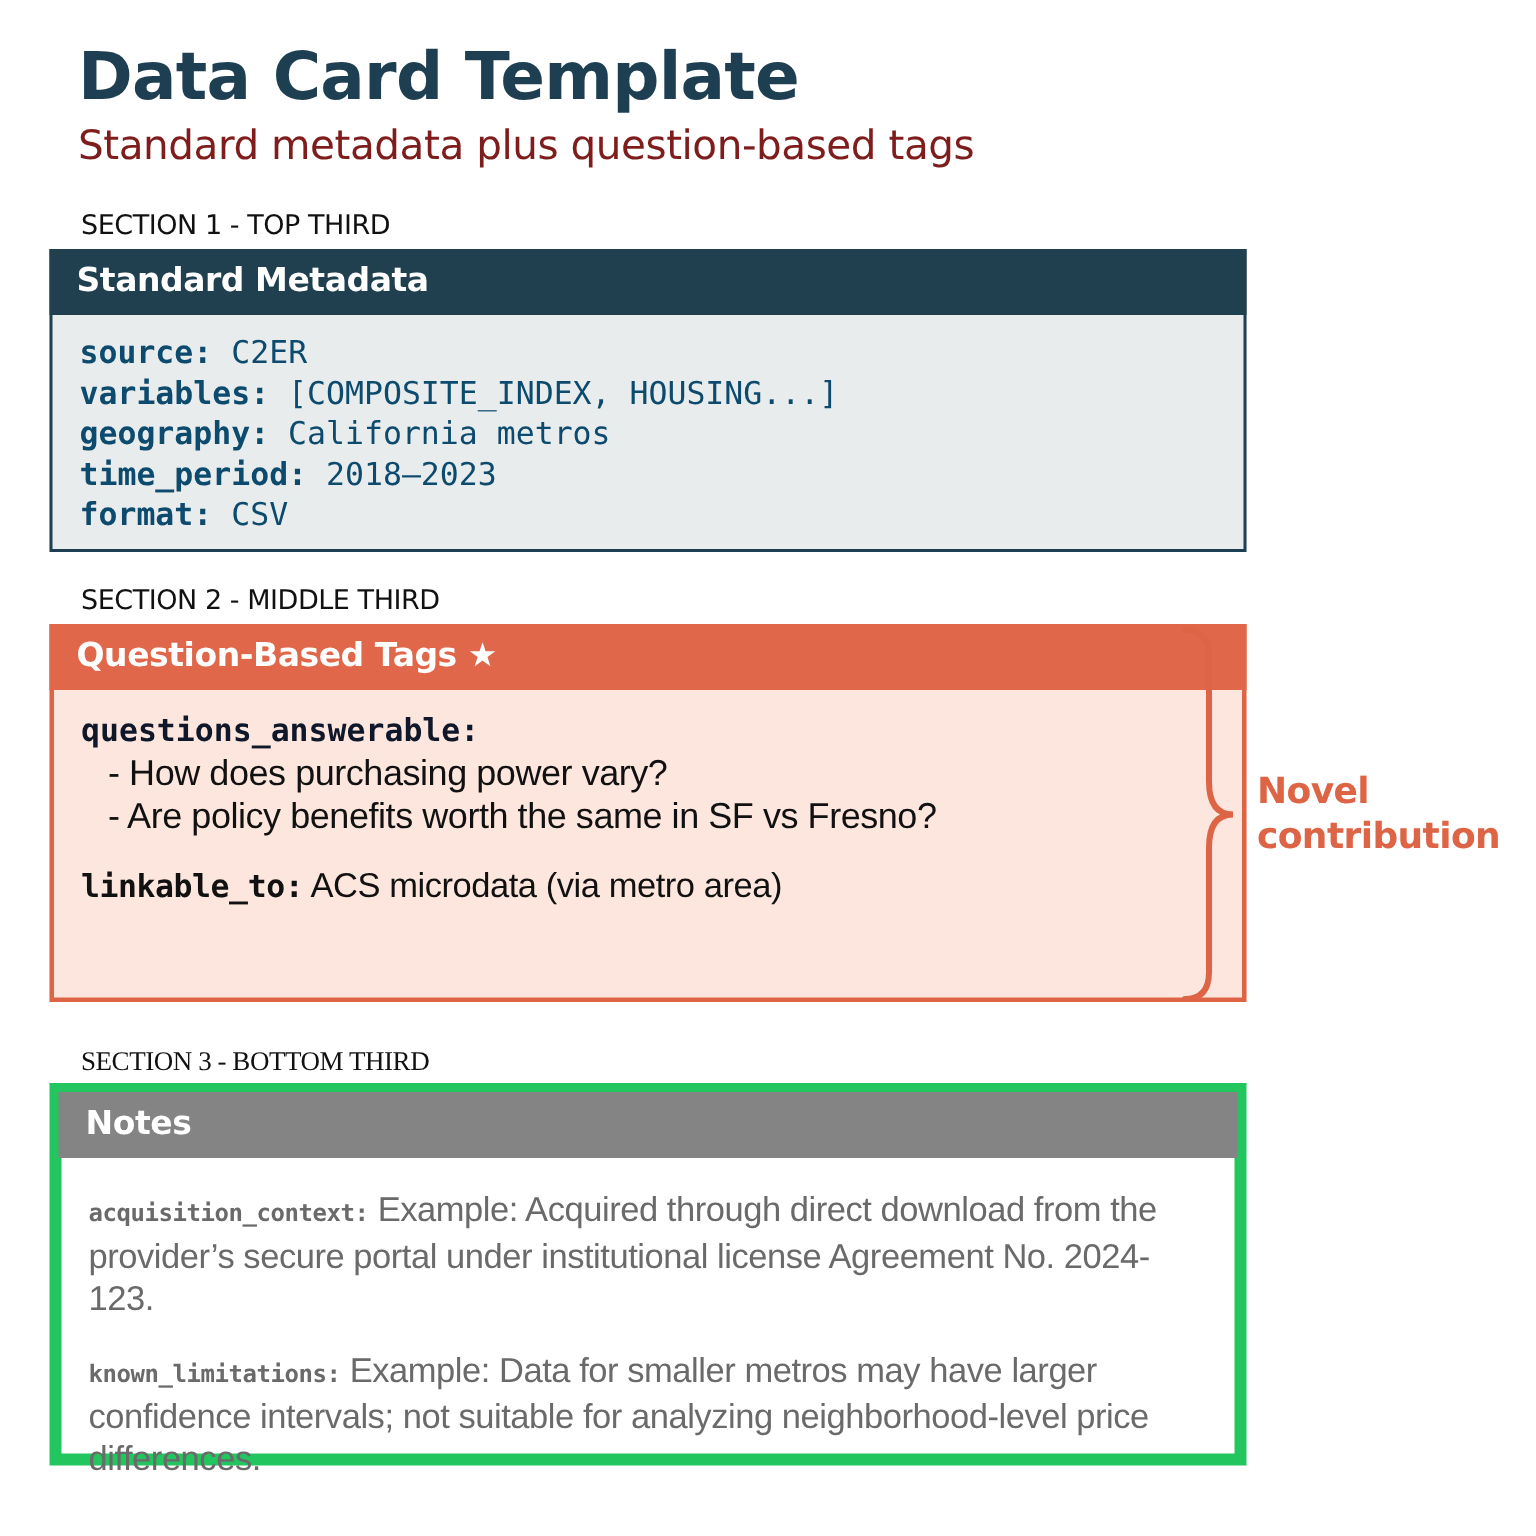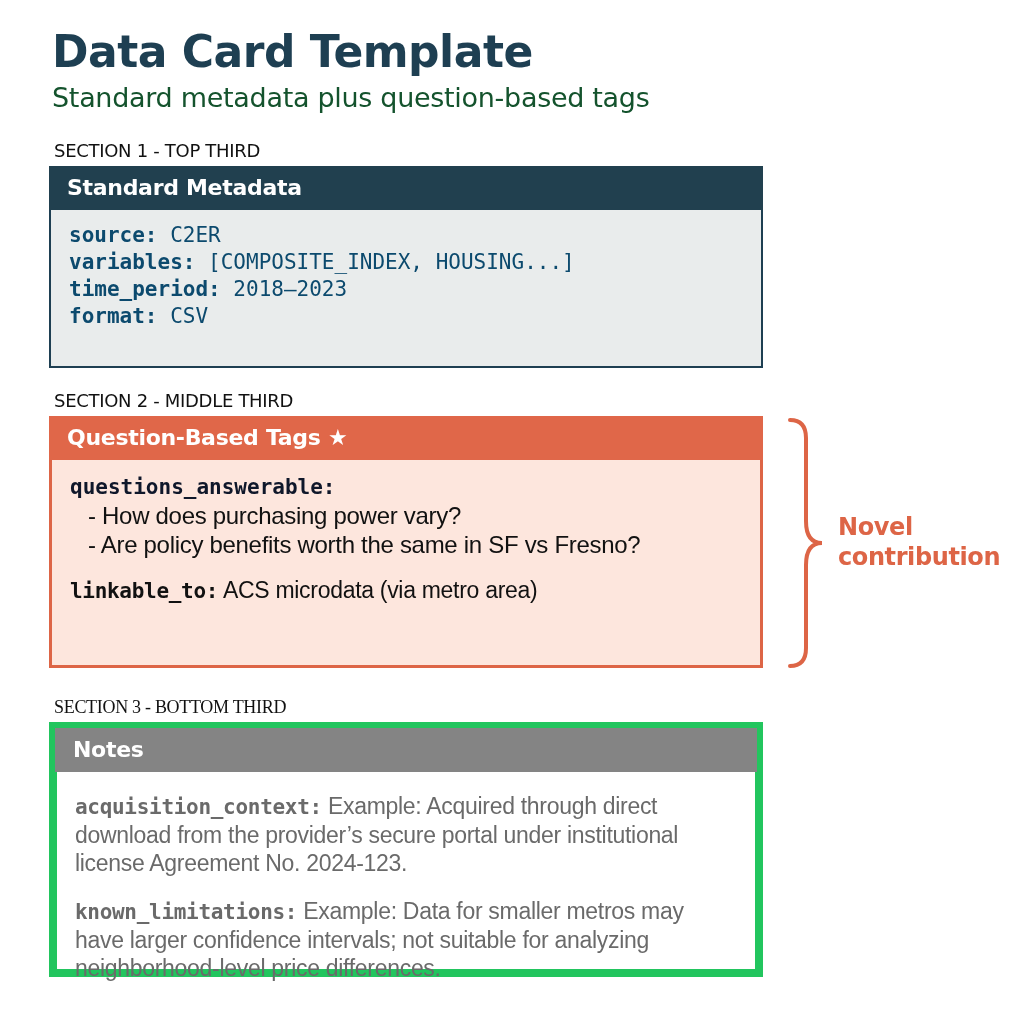--- a/index.html
+++ b/index.html
@@ -9,29 +9,29 @@
       font-family: "Liberation Sans", sans-serif;
     }
     .title {
       position: absolute; left: 52px; top: 26px;
       font-family: "DejaVu Sans", sans-serif; font-weight: bold;
       font-size: 44px; color: #1e3f52; letter-spacing: -0.5px; margin: 0;
     }
     .subtitle {
       position: absolute; left: 52px; top: 82px;
       font-family: "DejaVu Sans", sans-serif;
-      font-size: 27px; color: #14532d; letter-spacing: -0.3px;
+      font-size: 27px; color: #7f1d1d; letter-spacing: -0.3px;
     }
     .section-label {
       position: absolute; left: 54px;
       font-family: "DejaVu Sans", sans-serif; font-size: 18px; color: #111;
       letter-spacing: -0.3px;
     }
     .card {
-      position: absolute; left: 49px; width: 714px; box-sizing: border-box;
+      position: absolute; left: 33px; width: 798px; box-sizing: border-box;
     }
     .card-header {
       height: 44px; box-sizing: border-box; padding: 9px 0 0 18px;
       font-family: "DejaVu Sans", sans-serif; font-weight: bold;
       font-size: 22px; color: #ffffff; letter-spacing: -0.3px;
     }
     .card-body { box-sizing: border-box; padding: 10px 18px; }
     .mono { font-family: "DejaVu Sans Mono", monospace; }
     .kv-line { font-size: 21px; line-height: 27px; color: #0c4a6e; white-space: nowrap; }
     .kv-key { font-weight: bold; }
@@ -54,35 +54,36 @@
     .novel {
       position: absolute; left: 838px; top: 512px;
       font-family: "DejaVu Sans", sans-serif; font-weight: bold;
       font-size: 24px; color: #dd6546; line-height: 30px; letter-spacing: -0.4px;
     }
 
     
     #card-notes { top: 722px; height: 255px; border: 8px solid #22c55e; background: #ffffff; }
     #card-notes .card-header { background: #848484; margin: -2px -2px 0 -2px; }
     .note-p { font-size: 23px; line-height: 28px; color: #6a6a6a; margin: 10px 0 0 0; letter-spacing: -0.3px; }
-    .note-p .kv-key { font-size: 21px; color: #6a6a6a; }
+    .note-p .kv-key { font-size: 16px; color: #6a6a6a; }
     .note-p + .note-p { margin-top: 20px; }
   </style>
 </head>
 <body>
 
 <h1 class="title">Data Card Template</h1>
 <div class="subtitle">Standard metadata plus question-based tags</div>
 
 <div class="section-label" style="top:140px;">SECTION 1 - TOP THIRD</div>
 <div class="card" id="card-meta">
   <div class="card-header">Standard Metadata</div>
   <div class="card-body mono">
     <div class="kv-line"><span class="kv-key">source:</span><span> C2ER</span></div>
     <div class="kv-line"><span class="kv-key">variables:</span><span> [COMPOSITE_INDEX, HOUSING...]</span></div>
+    <div class="kv-line"><span class="kv-key">geography:</span><span> California metros</span></div>
     <div class="kv-line"><span class="kv-key">time_period:</span><span> 2018–2023</span></div>
     <div class="kv-line"><span class="kv-key">format:</span><span> CSV</span></div>
   </div>
 </div>
 
 <div class="section-label" style="top:390px;">SECTION 2 - MIDDLE THIRD</div>
 <div class="card" id="card-tags">
   <div class="card-header">Question-Based Tags ★</div>
   <div class="card-body">
     <div class="q-key mono">questions_answerable:</div>

